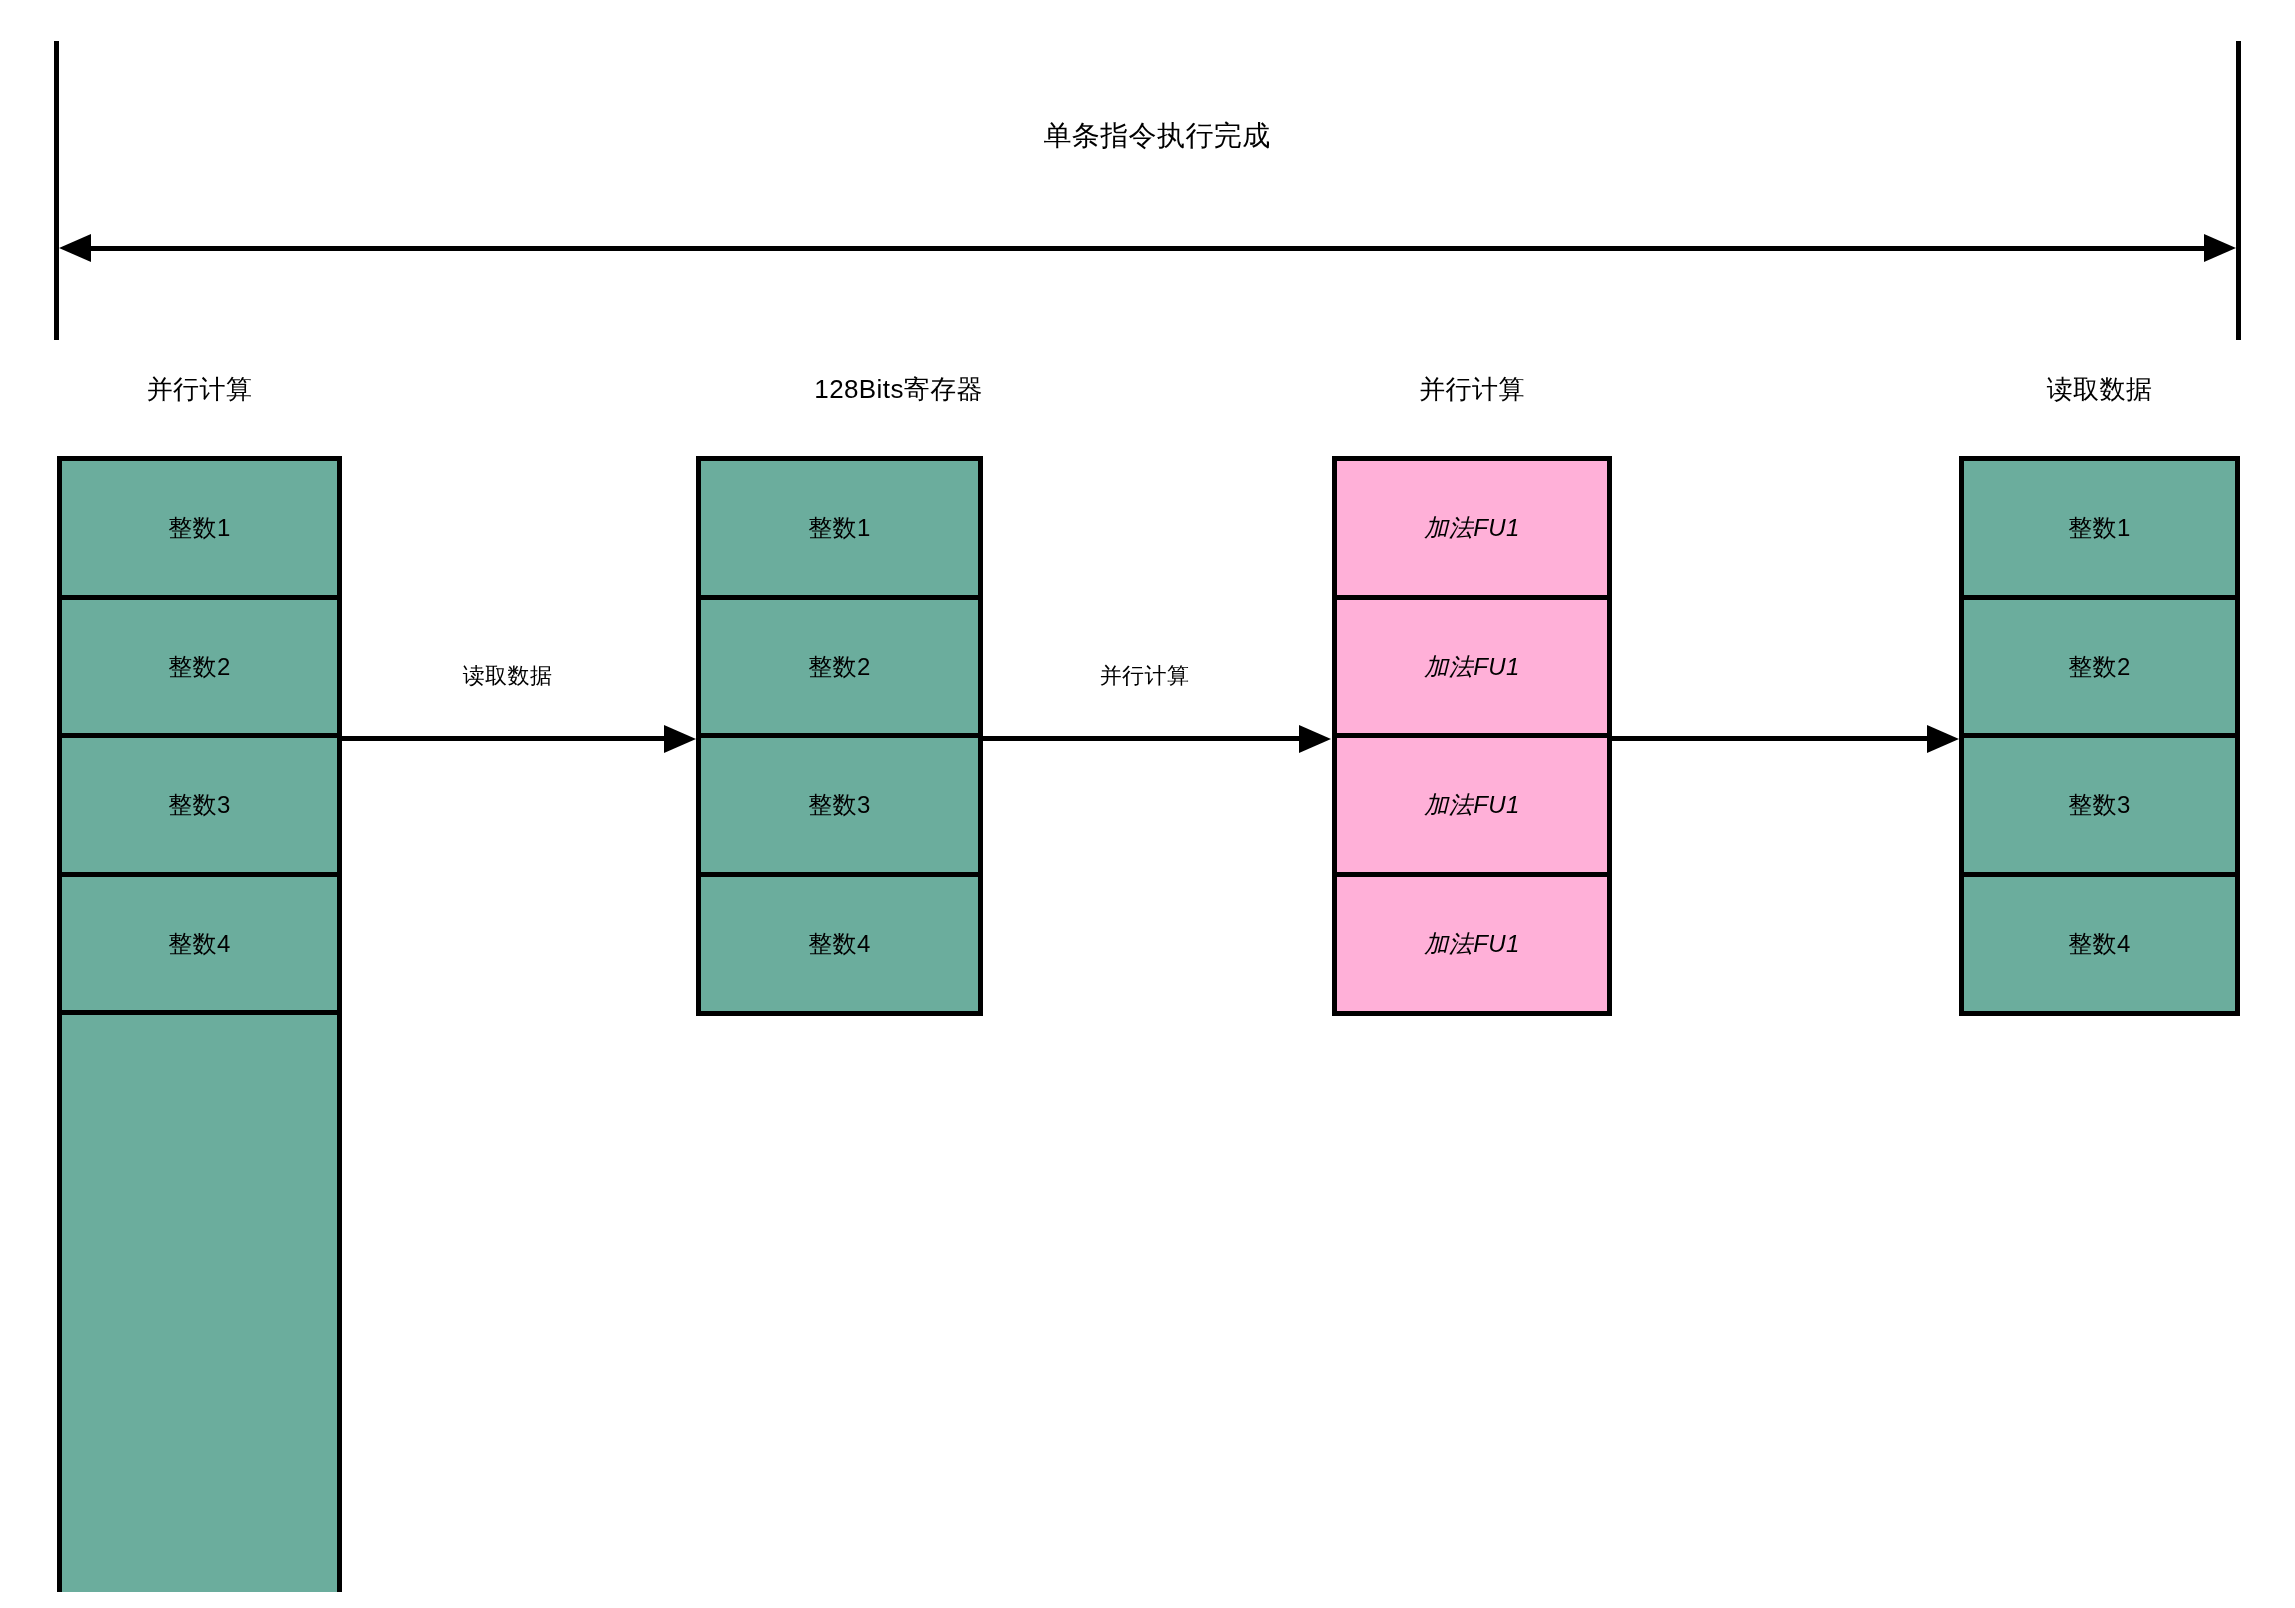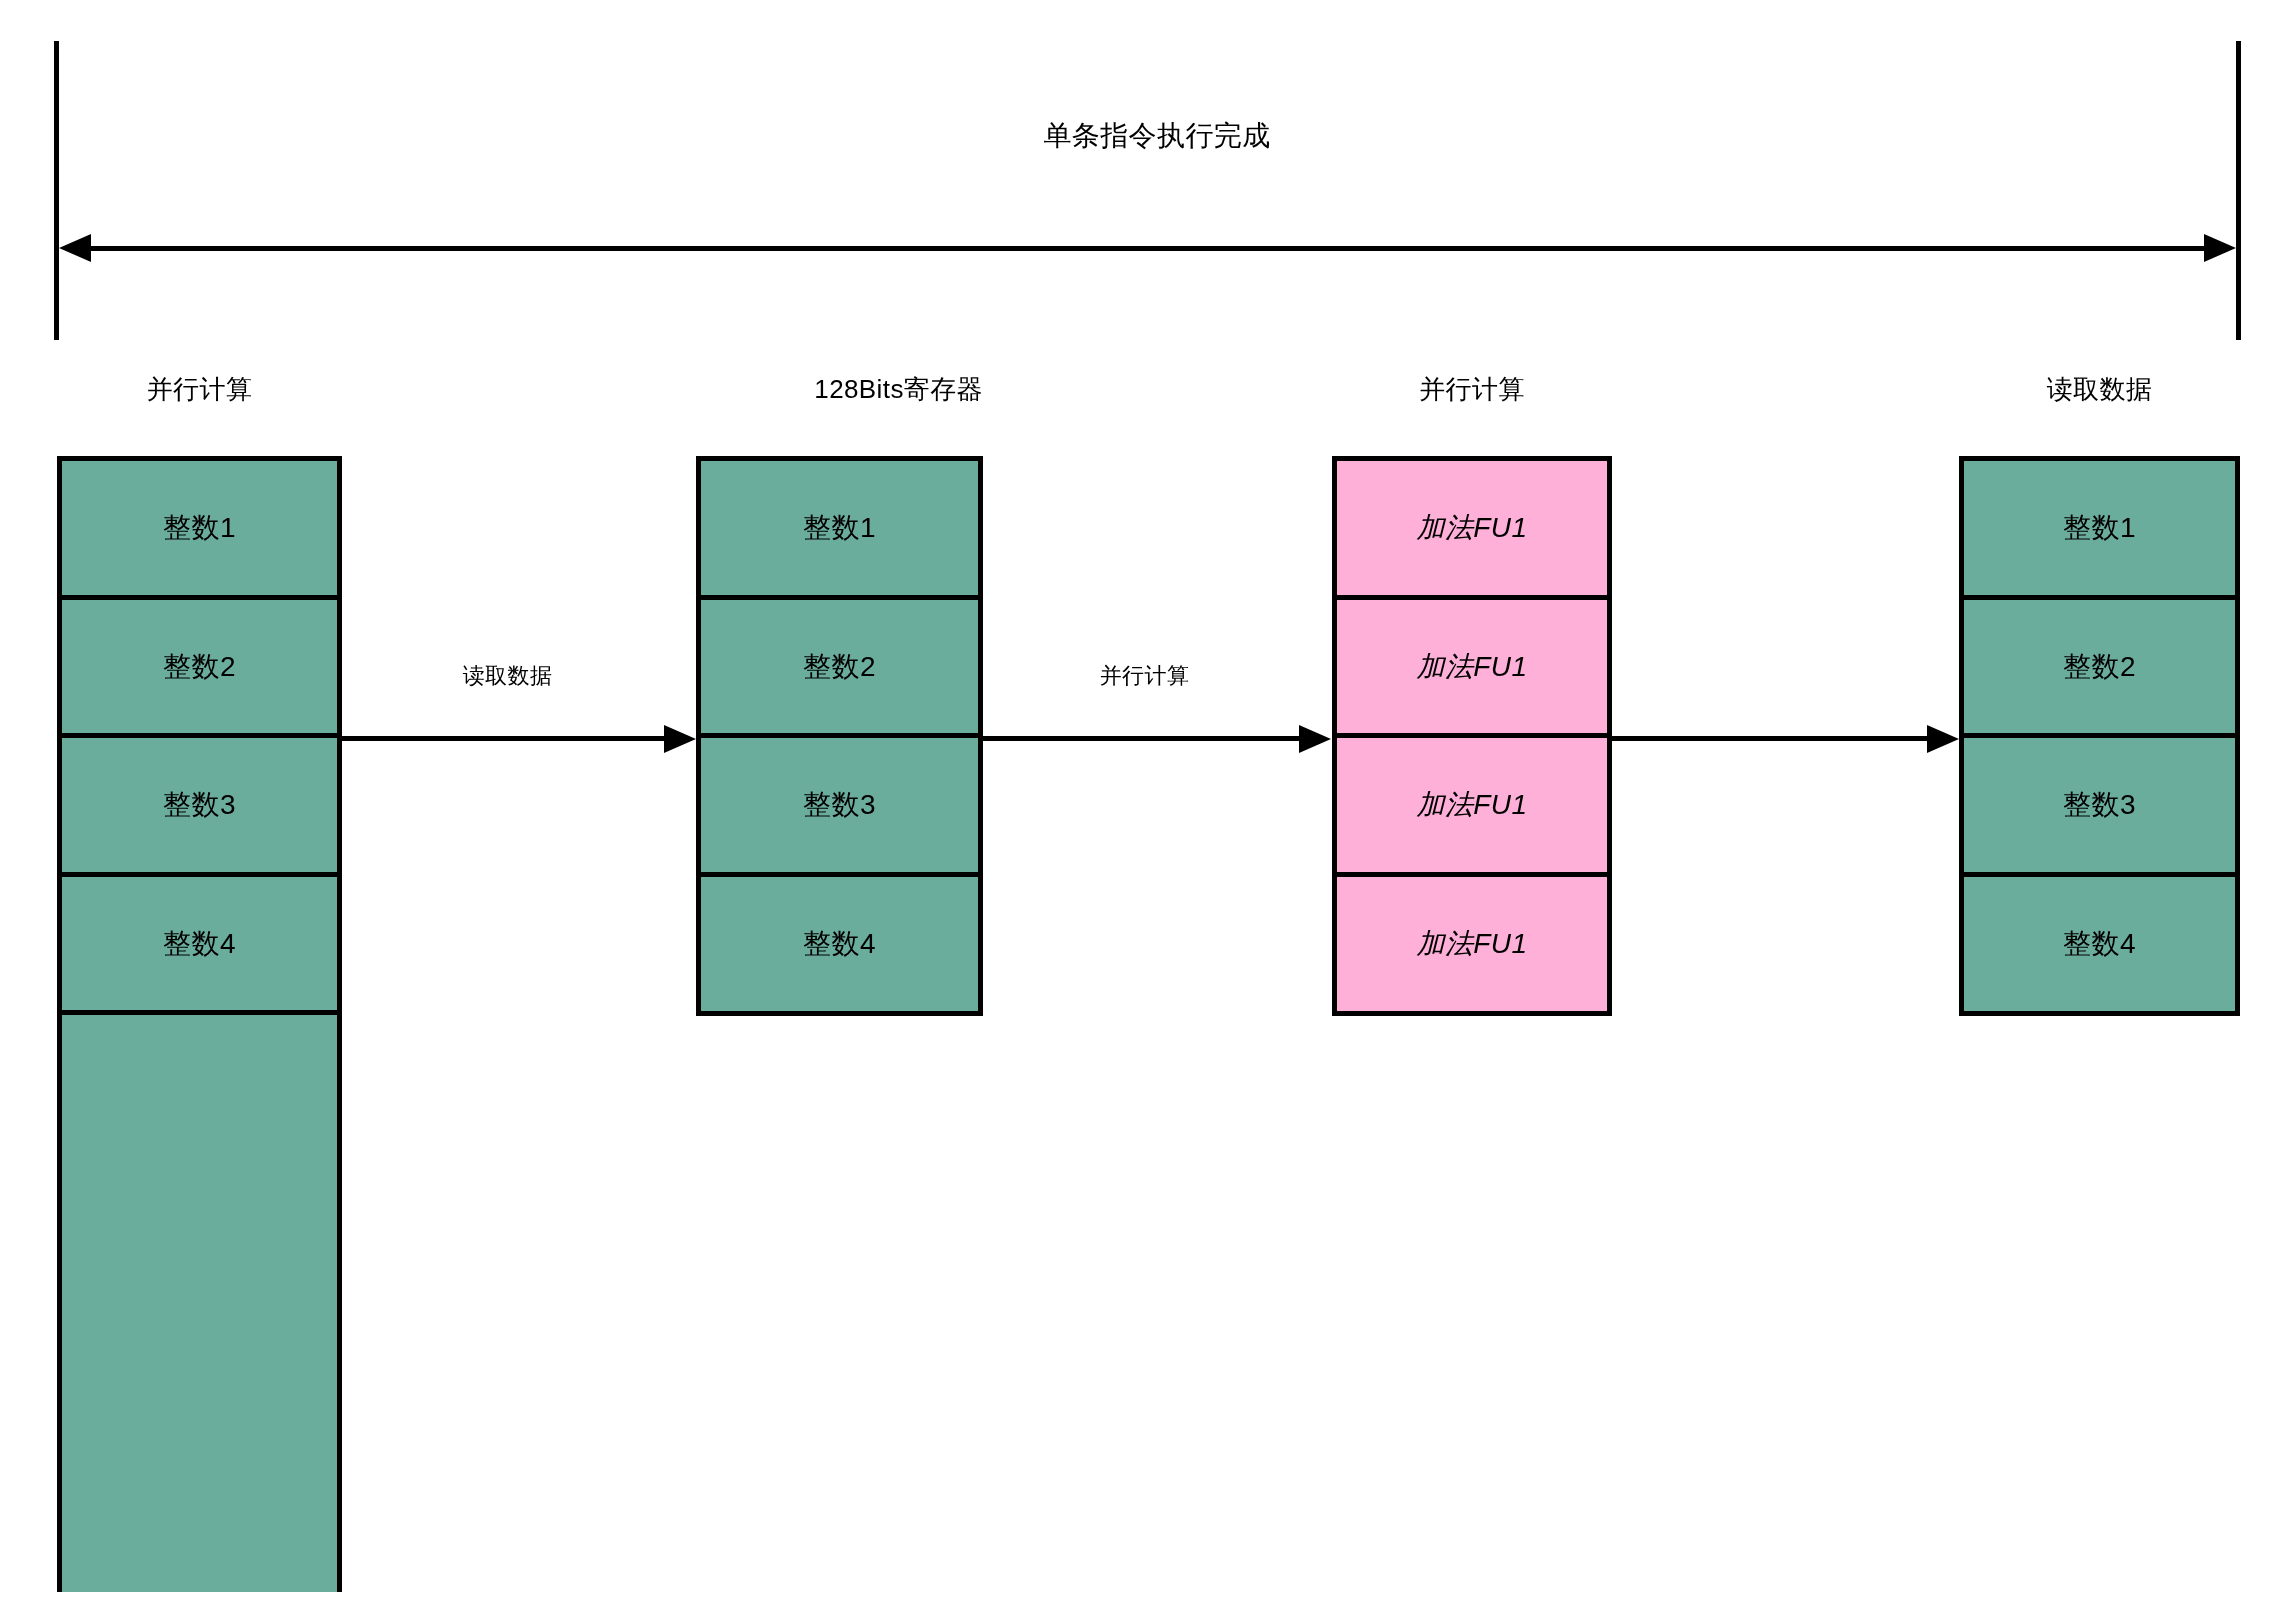--- a/index.html
+++ b/index.html
@@ -64,21 +64,21 @@
     position: absolute;
     box-sizing: border-box;
   }
   .cell {
     box-sizing: border-box;
     border: 5.4px solid #000000;
     margin-bottom: -5.4px;
     display: flex;
     align-items: center;
     justify-content: center;
-    font-size: 28px;
+    font-size: 24px;
     letter-spacing: 0.4px;
     white-space: nowrap;
     text-align: center;
   }
   .cell:last-child { margin-bottom: 0; }
   .cell.green { background: #6BAD9D; }
   .cell.pink  { background: #FFB0D8; }
   .cell.blank { }
 
   

